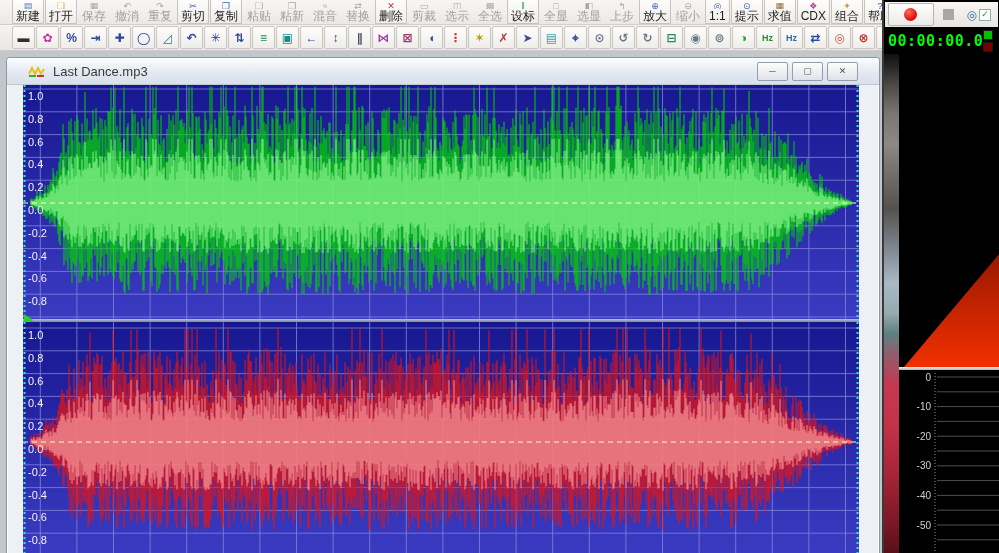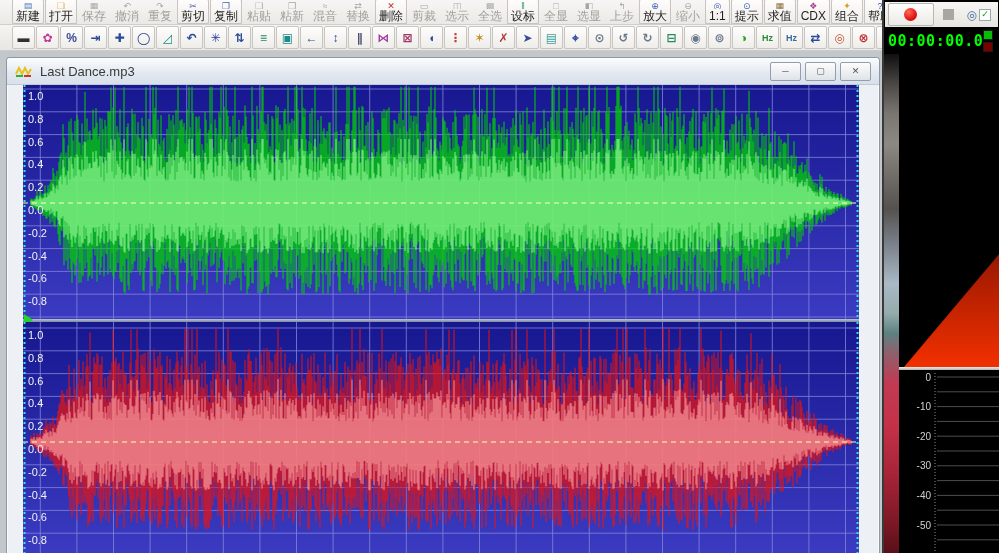--- a/index.html
+++ b/index.html
@@ -30,21 +30,21 @@
   .tb2-btn{width:21px;height:21px;margin-right:1px;flex:0 0 auto;border:1px solid #c9c6c1;border-radius:2px;
            background:linear-gradient(#fdfdfc,#efede9);display:flex;align-items:center;justify-content:center;
            font-size:12px;line-height:12px;cursor:default;font-weight:bold}
   .tb2-btn .hz{font-size:9px;font-weight:bold}
 
   
   .mdi{position:absolute;left:0;top:51px;width:882px;height:502px;background:#c2c7cc;overflow:hidden}
   .doc-win{position:absolute;left:6px;top:6px;width:872px;height:496px;background:#edf1f5;
            border:1px solid #8d97a3;border-bottom:none;border-radius:4px 4px 0 0;
            box-shadow:inset 0 0 0 1px rgba(255,255,255,.75)}
-  .titlebar{height:26px;display:flex;align-items:center;padding:0 8px;border-radius:3px 3px 0 0;
+  .titlebar{height:26px;display:flex;align-items:center;padding:0 21px;border-radius:3px 3px 0 0;
             background:linear-gradient(#fbfdfe,#e2e8f0 60%,#d8e0ea);border-bottom:1px solid #c0c9d4}
   .title-text{flex:1;margin-left:7px;font-size:13px;color:#3a3a3a}
   .wbtn{width:29px;height:17px;margin-left:4px;border:1px solid #949eaa;border-radius:2px;
         background:linear-gradient(#fdfdfd,#dfe3e9);display:flex;align-items:center;justify-content:center;
         font-size:9px;color:#555;cursor:default}
 
   
   .wave-area{position:absolute;left:16px;top:27px;width:836px;bottom:0}
   .channel{position:relative;font-size:0}
   .splitter{height:3px;background:linear-gradient(#b9c3d2,#7c88a1);position:relative}

